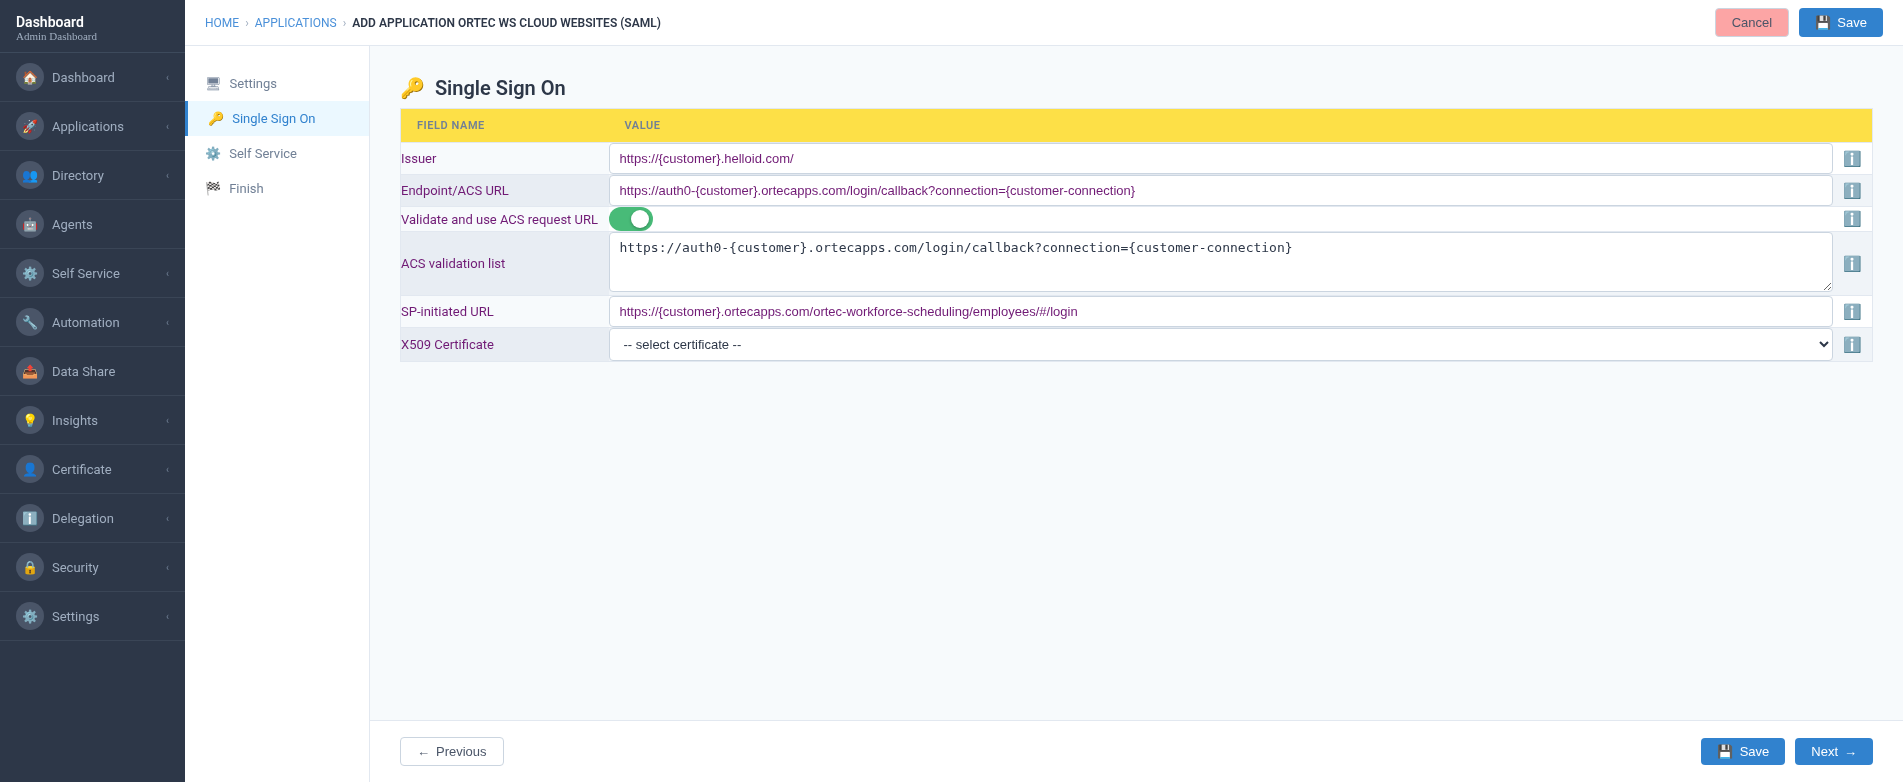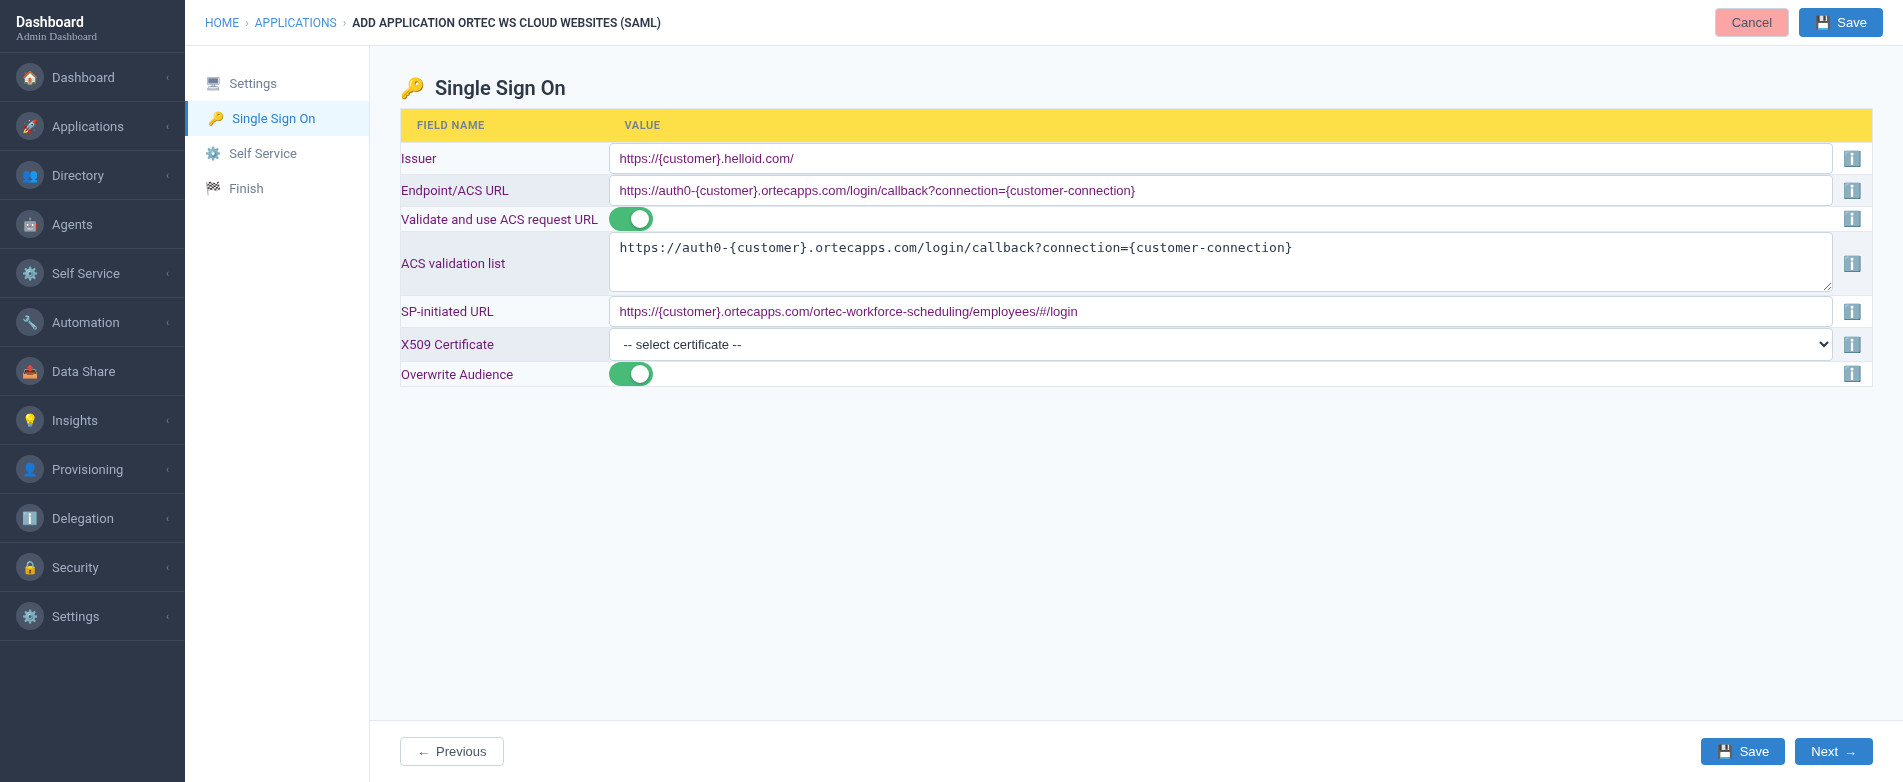--- a/index.html
+++ b/index.html
@@ -356,21 +356,21 @@
   <div class="sidebar-item">
     <div class="sidebar-item-left">
       <div class="sidebar-icon">💡</div>
       <span>Insights</span>
     </div>
     <span class="chevron">‹</span>
   </div>
   <div class="sidebar-item">
     <div class="sidebar-item-left">
       <div class="sidebar-icon">👤</div>
-      <span>Provisioning</span>
+      <span>Certificate</span>
     </div>
     <span class="chevron">‹</span>
   </div>
   <div class="sidebar-item">
     <div class="sidebar-item-left">
       <div class="sidebar-icon">ℹ️</div>
       <span>Delegation</span>
     </div>
     <span class="chevron">‹</span>
   </div>
@@ -506,35 +506,20 @@
             <tr class="row-shaded">
               <td class="field-name-cell">X509 Certificate</td>
               <td class="field-value-cell">
                 <select class="form-select"><option>-- select certificate --</option></select>
               </td>
               <td class="field-info-cell">
                 <span class="info-icon">ℹ️</span>
               </td>
             </tr>
 
-            <tr>
-              <td class="field-name-cell">Overwrite Audience</td>
-              <td class="field-value-cell">
-                <div class="toggle-wrapper">
-                  <label class="toggle">
-
-                    <div class="toggle-track"></div>
-                    <div class="toggle-thumb"></div>
-                  </label>
-                </div>
-              </td>
-              <td class="field-info-cell">
-                <span class="info-icon">ℹ️</span>
-              </td>
-            </tr>
 
           </tbody>
         </table>
       </div>
 
       <div class="form-footer">
         <button class="btn btn-prev">
           <span>←</span>
           <span>Previous</span>
         </button>

